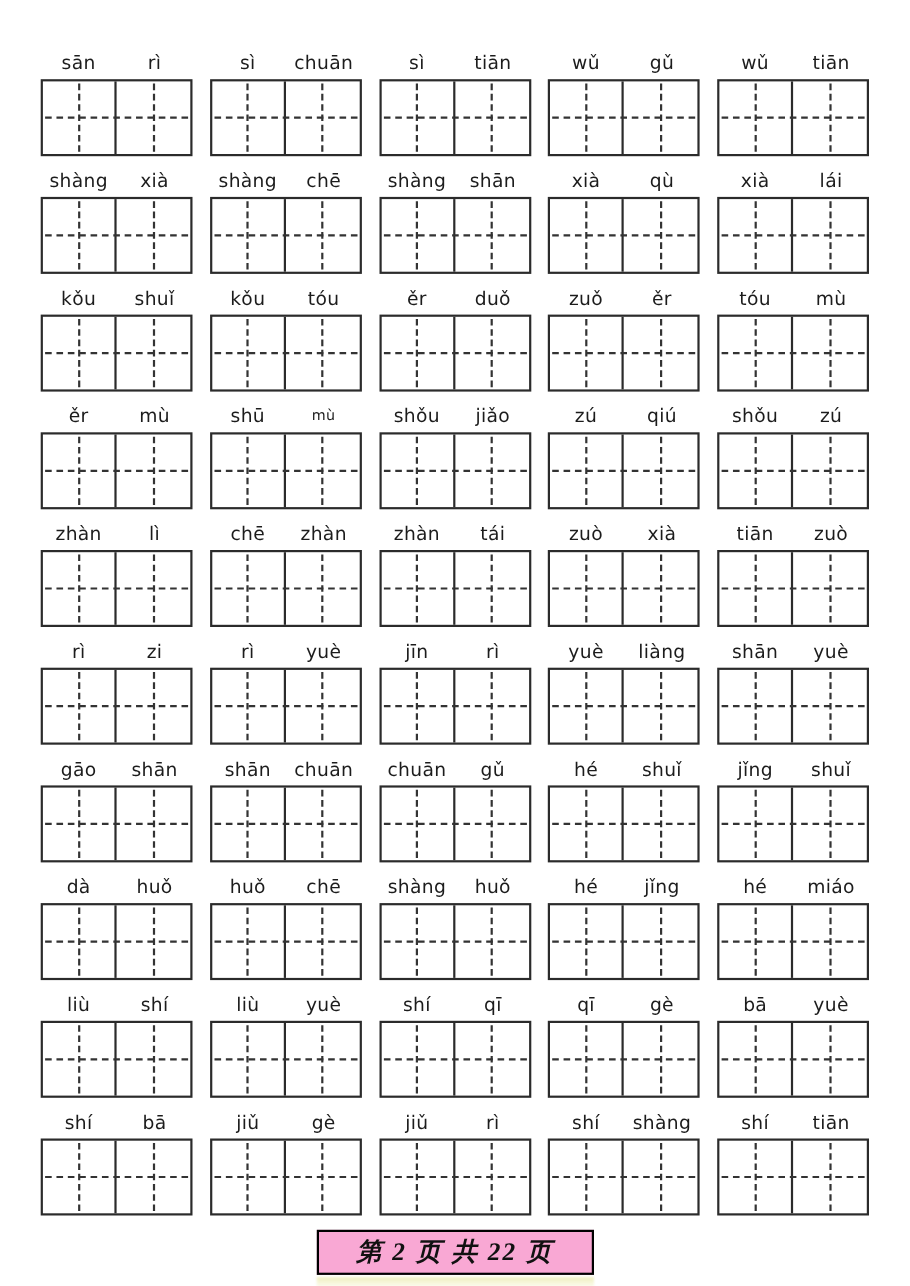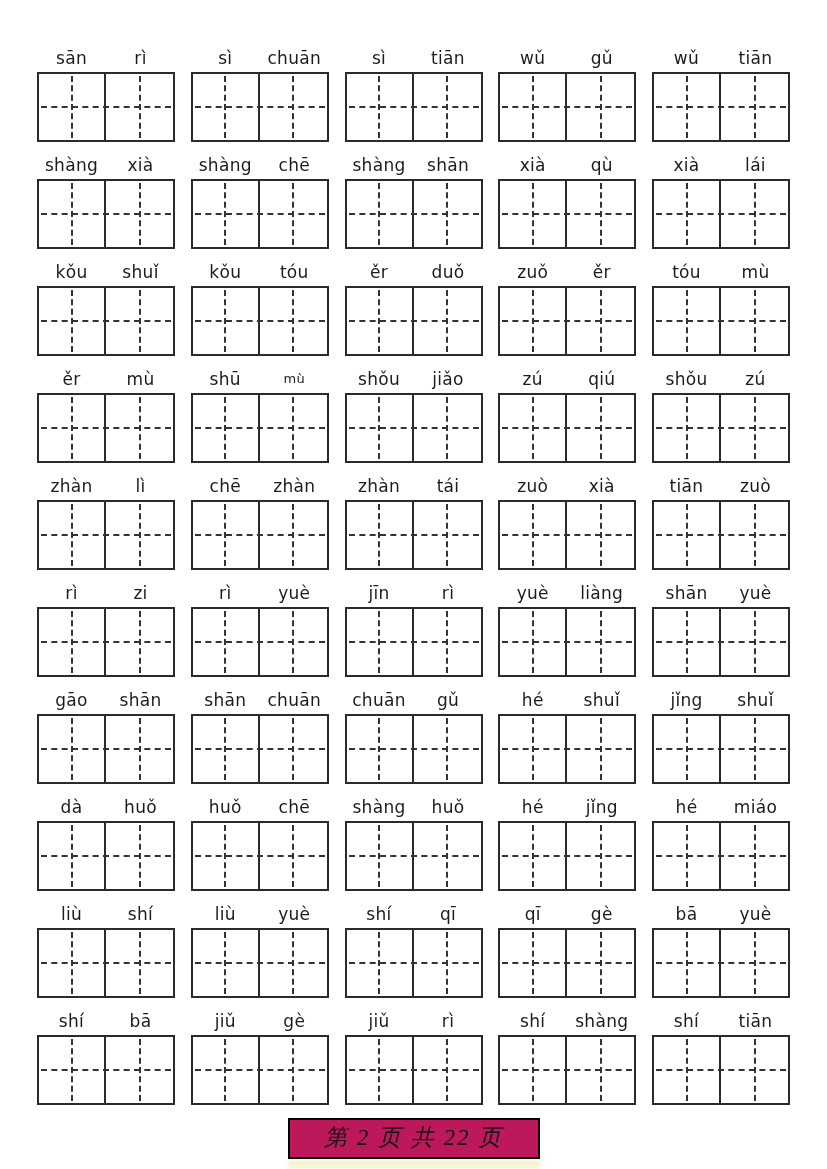--- a/index.html
+++ b/index.html
@@ -84,24 +84,24 @@
   }
   .footer-wrap {
     margin-top: 13px;
     text-align: center;
   }
   .page-footer {
     display: inline-block;
     box-sizing: border-box;
     min-width: 252px;
     border: 2px solid #000000;
-    background: #be185d;
+    background: #f9a8d4;
     padding: 5px 16px 6px 16px;
     font-family: "Liberation Serif", serif;
-    font-weight: normal;
+    font-weight: bold;
     font-style: italic;
     font-size: 23px;
     line-height: 26px;
     color: #111111;
     letter-spacing: 2px;
     white-space: nowrap;
   }
   .footer-reflection {
     width: 252px;
     height: 12px;

